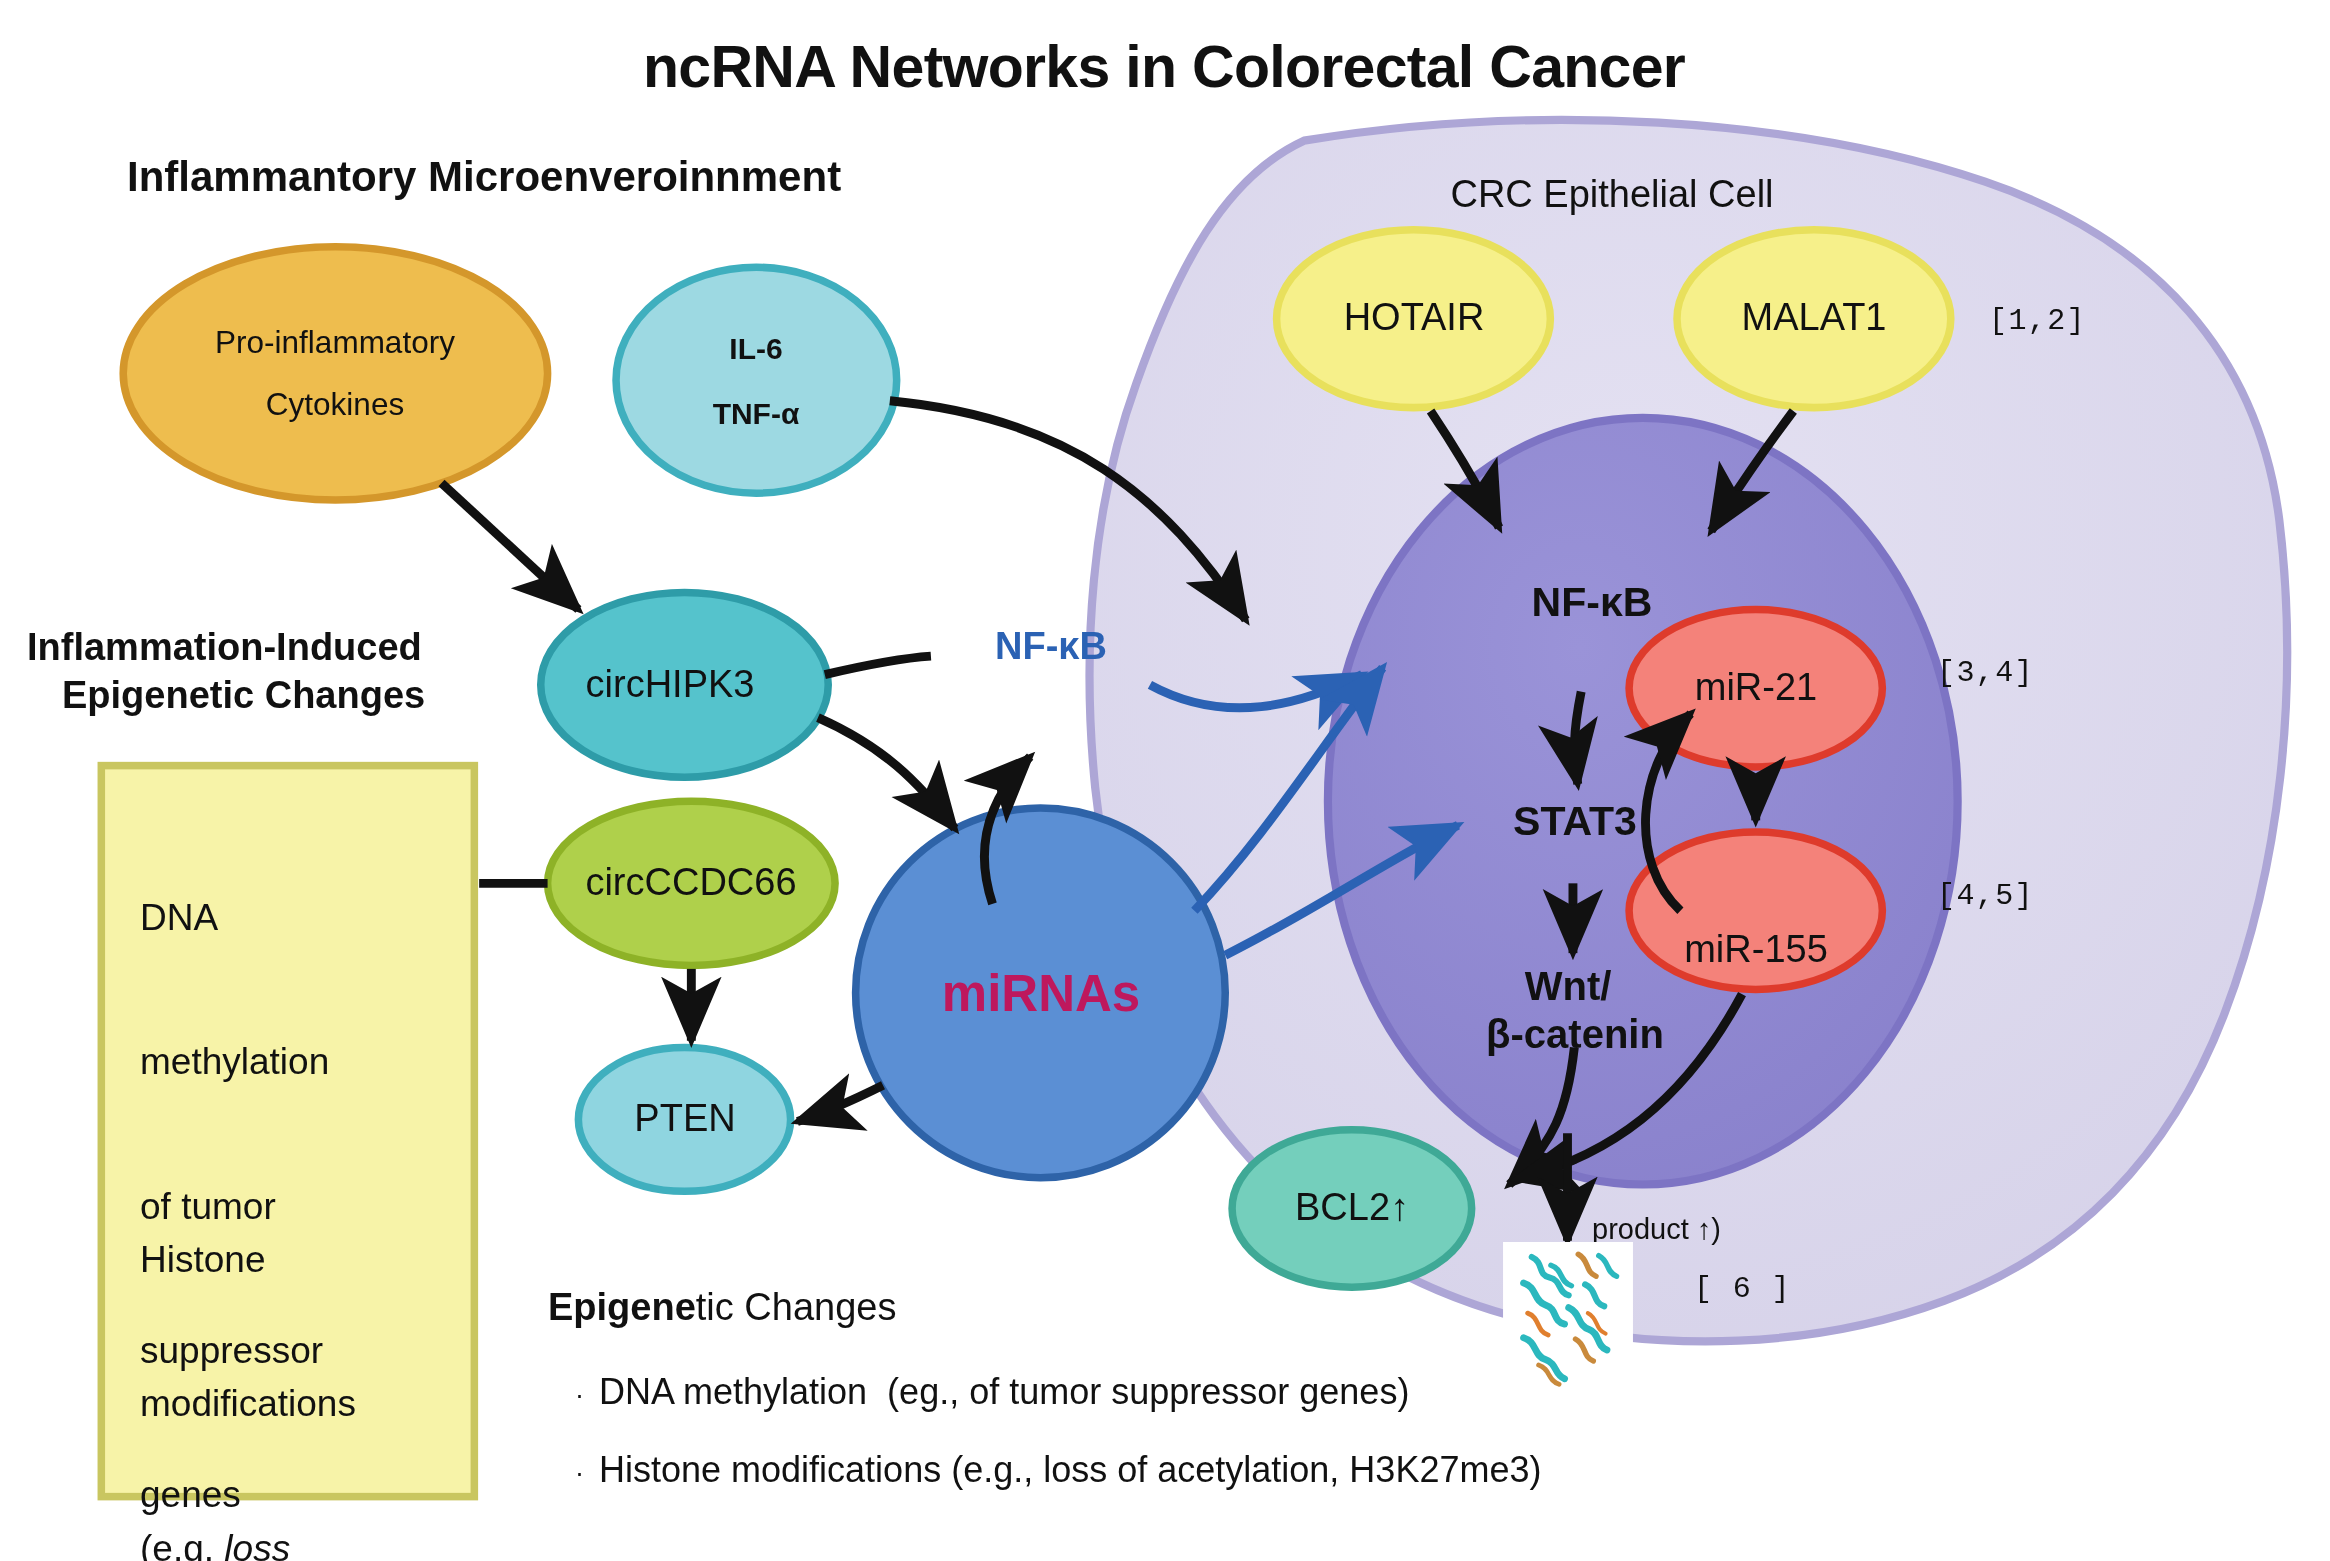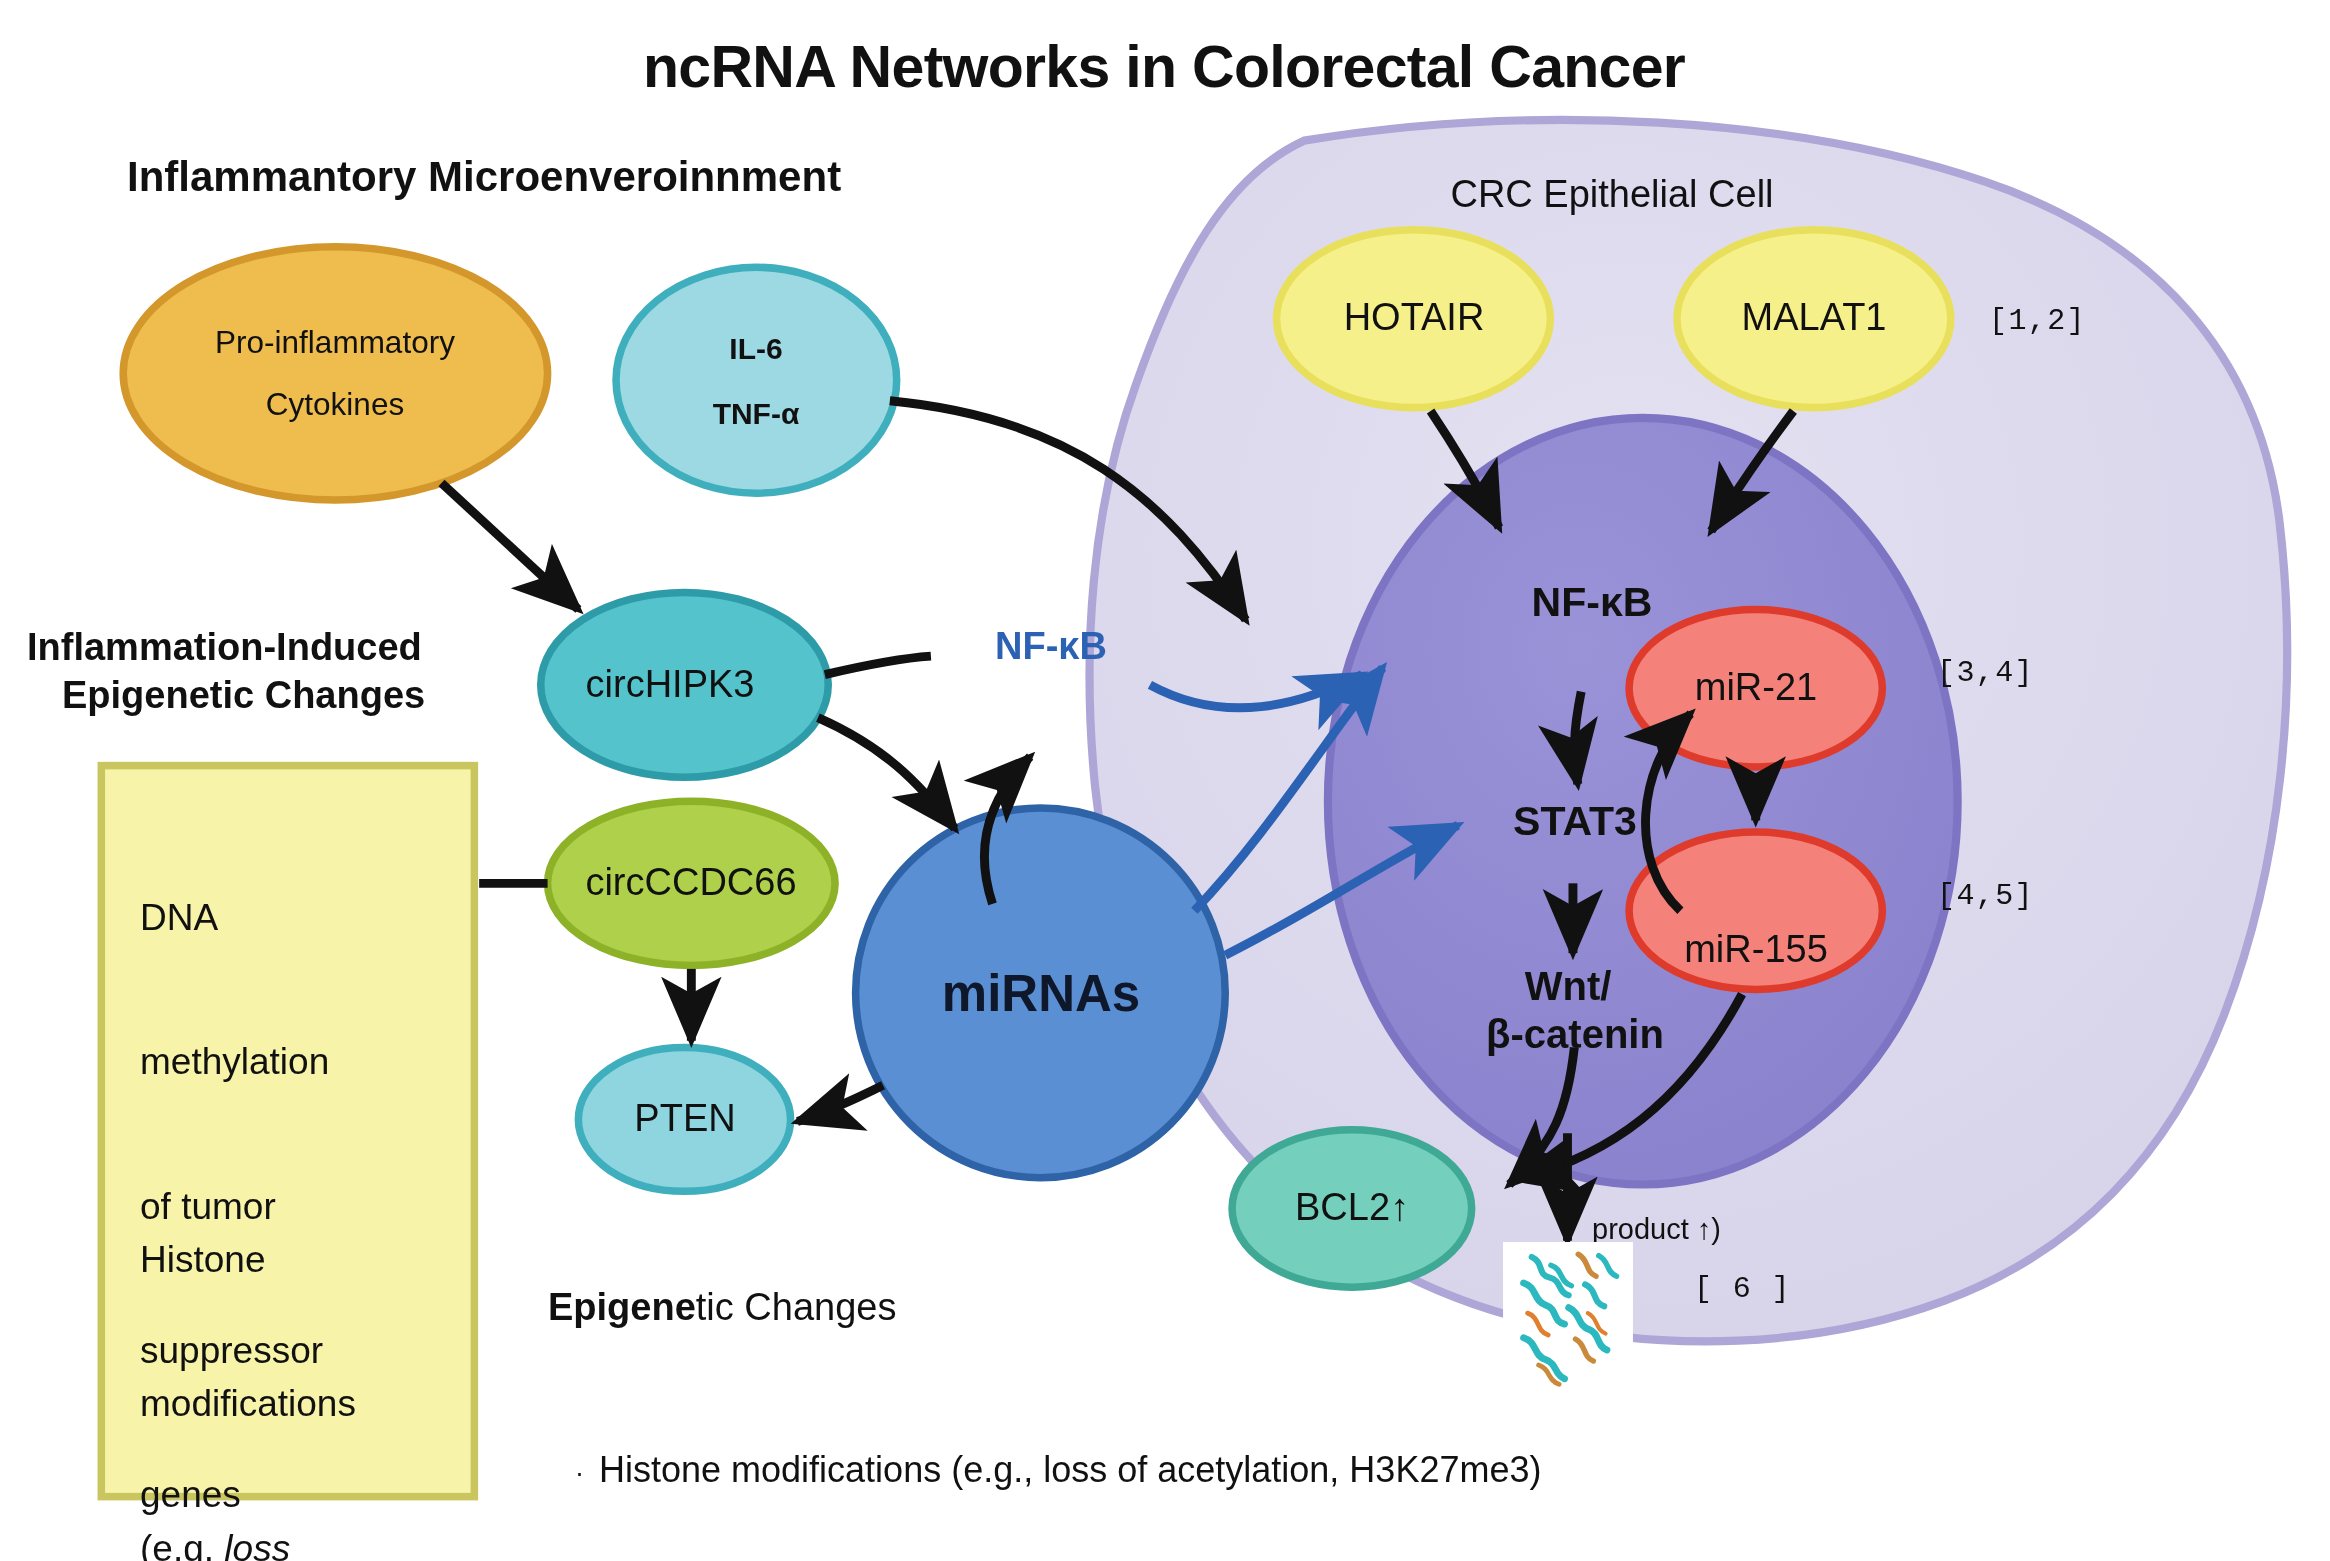--- a/index.html
+++ b/index.html
@@ -18,21 +18,21 @@
   .title{font-size:59px;font-weight:bold;letter-spacing:-0.7px;}
 
   
   .sec-head{font-size:42px;font-weight:bold;}
   .sec-head2{font-size:38px;font-weight:bold;line-height:1.14;}
 
   
   .node-lg{font-size:30px;text-align:right;}
   .node-md{font-size:38px;}
   .node-sm{font-size:31.5px;}
-  .node-xl{font-size:51px;font-weight:bold;color:#0f172a;}
+  .node-xl{font-size:51px;font-weight:bold;color:#be185d;}
   .node-bold{font-weight:bold;}
 
   
   .path-lbl{font-size:41px;font-weight:bold;}
   .path-lbl2{font-size:40px;font-weight:bold;line-height:1.12;}
 
   
   .nfkb-blue{font-size:38px;font-weight:bold;color:#2B62B4;}
 
   
@@ -262,17 +262,18 @@
   <div class="txt ybox-txt" style="left:140px;top:1140px;">
     <div>Histone</div>
     <div>modifications</div>
     <div><span>(e.g. </span><i>loss</i></div>
     
     
   </div>
 
   <div class="txt epi-head" style="left:548px;top:1287px;"><b>Epigene</b><span>tic Changes</span></div>
 
+  <div class="txt epi-item" style="left:575px;top:1373px;"><span class="bullet">·</span><span style="margin-left:15px;">DNA methylation  (eg., of tumor suppressor genes)</span></div>
 
   <div class="txt epi-item" style="left:575px;top:1451px;"><span class="bullet">·</span><span style="margin-left:15px;">Histone modifications (e.g., loss of acetylation, H3K27me3)</span></div>
 
 </div>
 
 
 </body></html>

